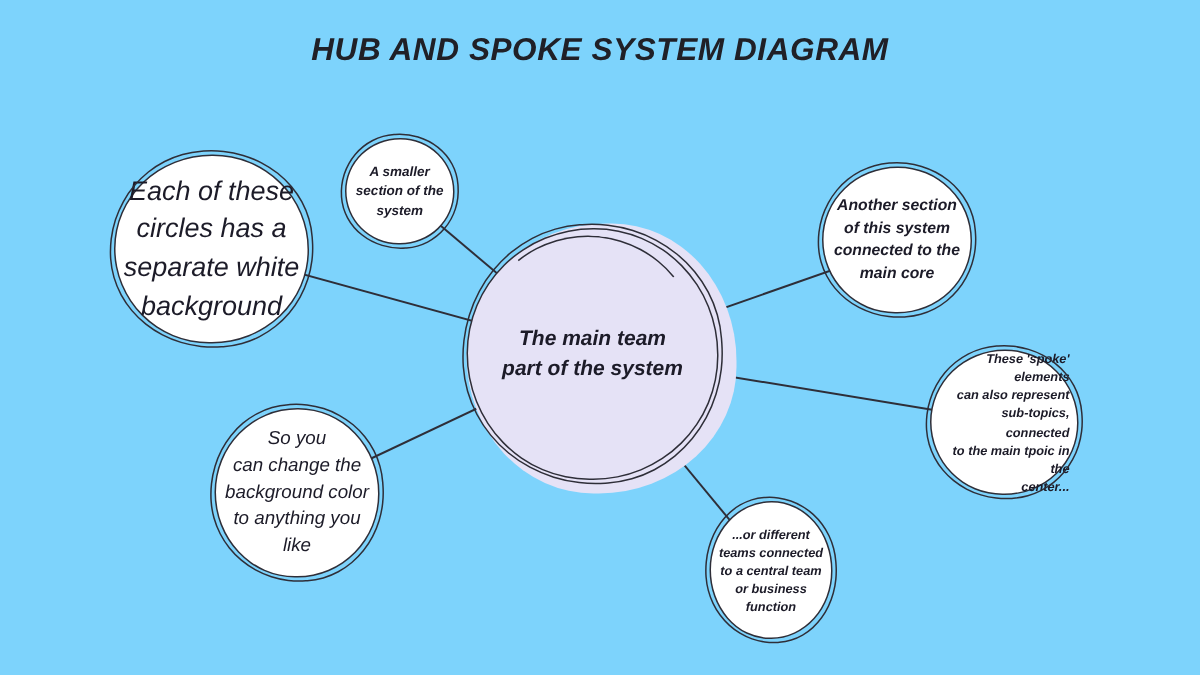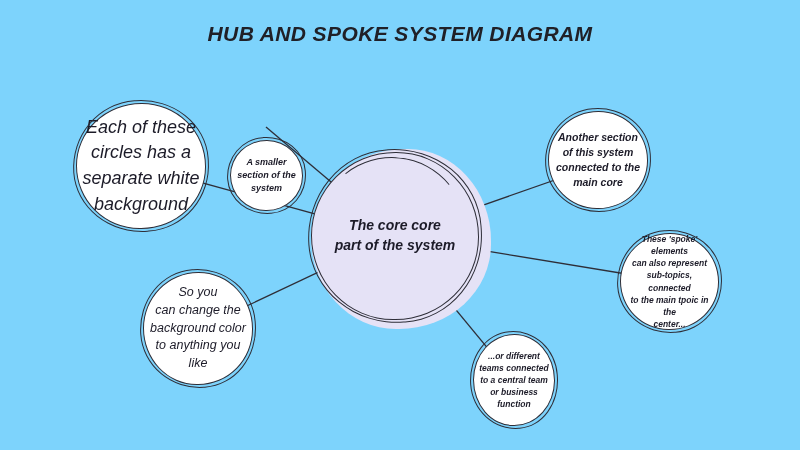--- a/index.html
+++ b/index.html
@@ -95,30 +95,30 @@
     border-top-color: #2e2e38;
     border-radius: 50%;
     transform: rotate(6deg);
     pointer-events: none;
   }
   .hub span { font-size: 14px; }
 
   .spoke-top-left   { left: 76px;  top: 103px; width: 130px; height: 126px; }
   .spoke-top-left span { font-size: 18px; font-weight: 500; }
 
-  .spoke-top-small  { left: 230px; top: 92px;  width: 73px;  height: 71px; margin-top: 48px; }
+  .spoke-top-small  { left: 230px; top: 92px;  width: 73px;  height: 71px; }
   .spoke-top-small span { font-size: 9px; }
 
   .spoke-bottom-left{ left: 143px; top: 272px; width: 110px; height: 113px; }
   .spoke-bottom-left span { font-size: 12.5px; font-weight: 500; }
 
   .spoke-top-right  { left: 548px; top: 111px; width: 100px; height: 98px; }
   .spoke-top-right span { font-size: 10.5px; }
 
-  .spoke-right      { left: 620px; top: 233px; width: 99px;  height: 97px; }
+  .spoke-right      { left: 620px; top: 233px; width: 99px;  height: 97px; text-align: right; }
   .spoke-right span { font-size: 8.5px; }
 
   .spoke-bottom     { left: 473px; top: 334px; width: 82px;  height: 92px; }
   .spoke-bottom span { font-size: 8.5px; }
 </style>
 </head>
 <body>
 
 <div class="stage">
 
@@ -129,21 +129,21 @@
     <line x1="395" y1="236" x2="266" y2="127"></line>
     <line x1="395" y1="236" x2="198" y2="329"></line>
     <line x1="395" y1="236" x2="612" y2="160"></line>
     <line x1="395" y1="236" x2="669" y2="281"></line>
     <line x1="395" y1="236" x2="514" y2="380"></line>
   </svg>
 
   <div class="hub-blob"></div>
 
   <div class="circle hub">
-    <span>The core core
+    <span>The main team
 part of the system</span>
   </div>
 
   <div class="circle spoke-top-left">
     <span>Each of these
 circles has a
 separate white
 background</span>
   </div>
 

